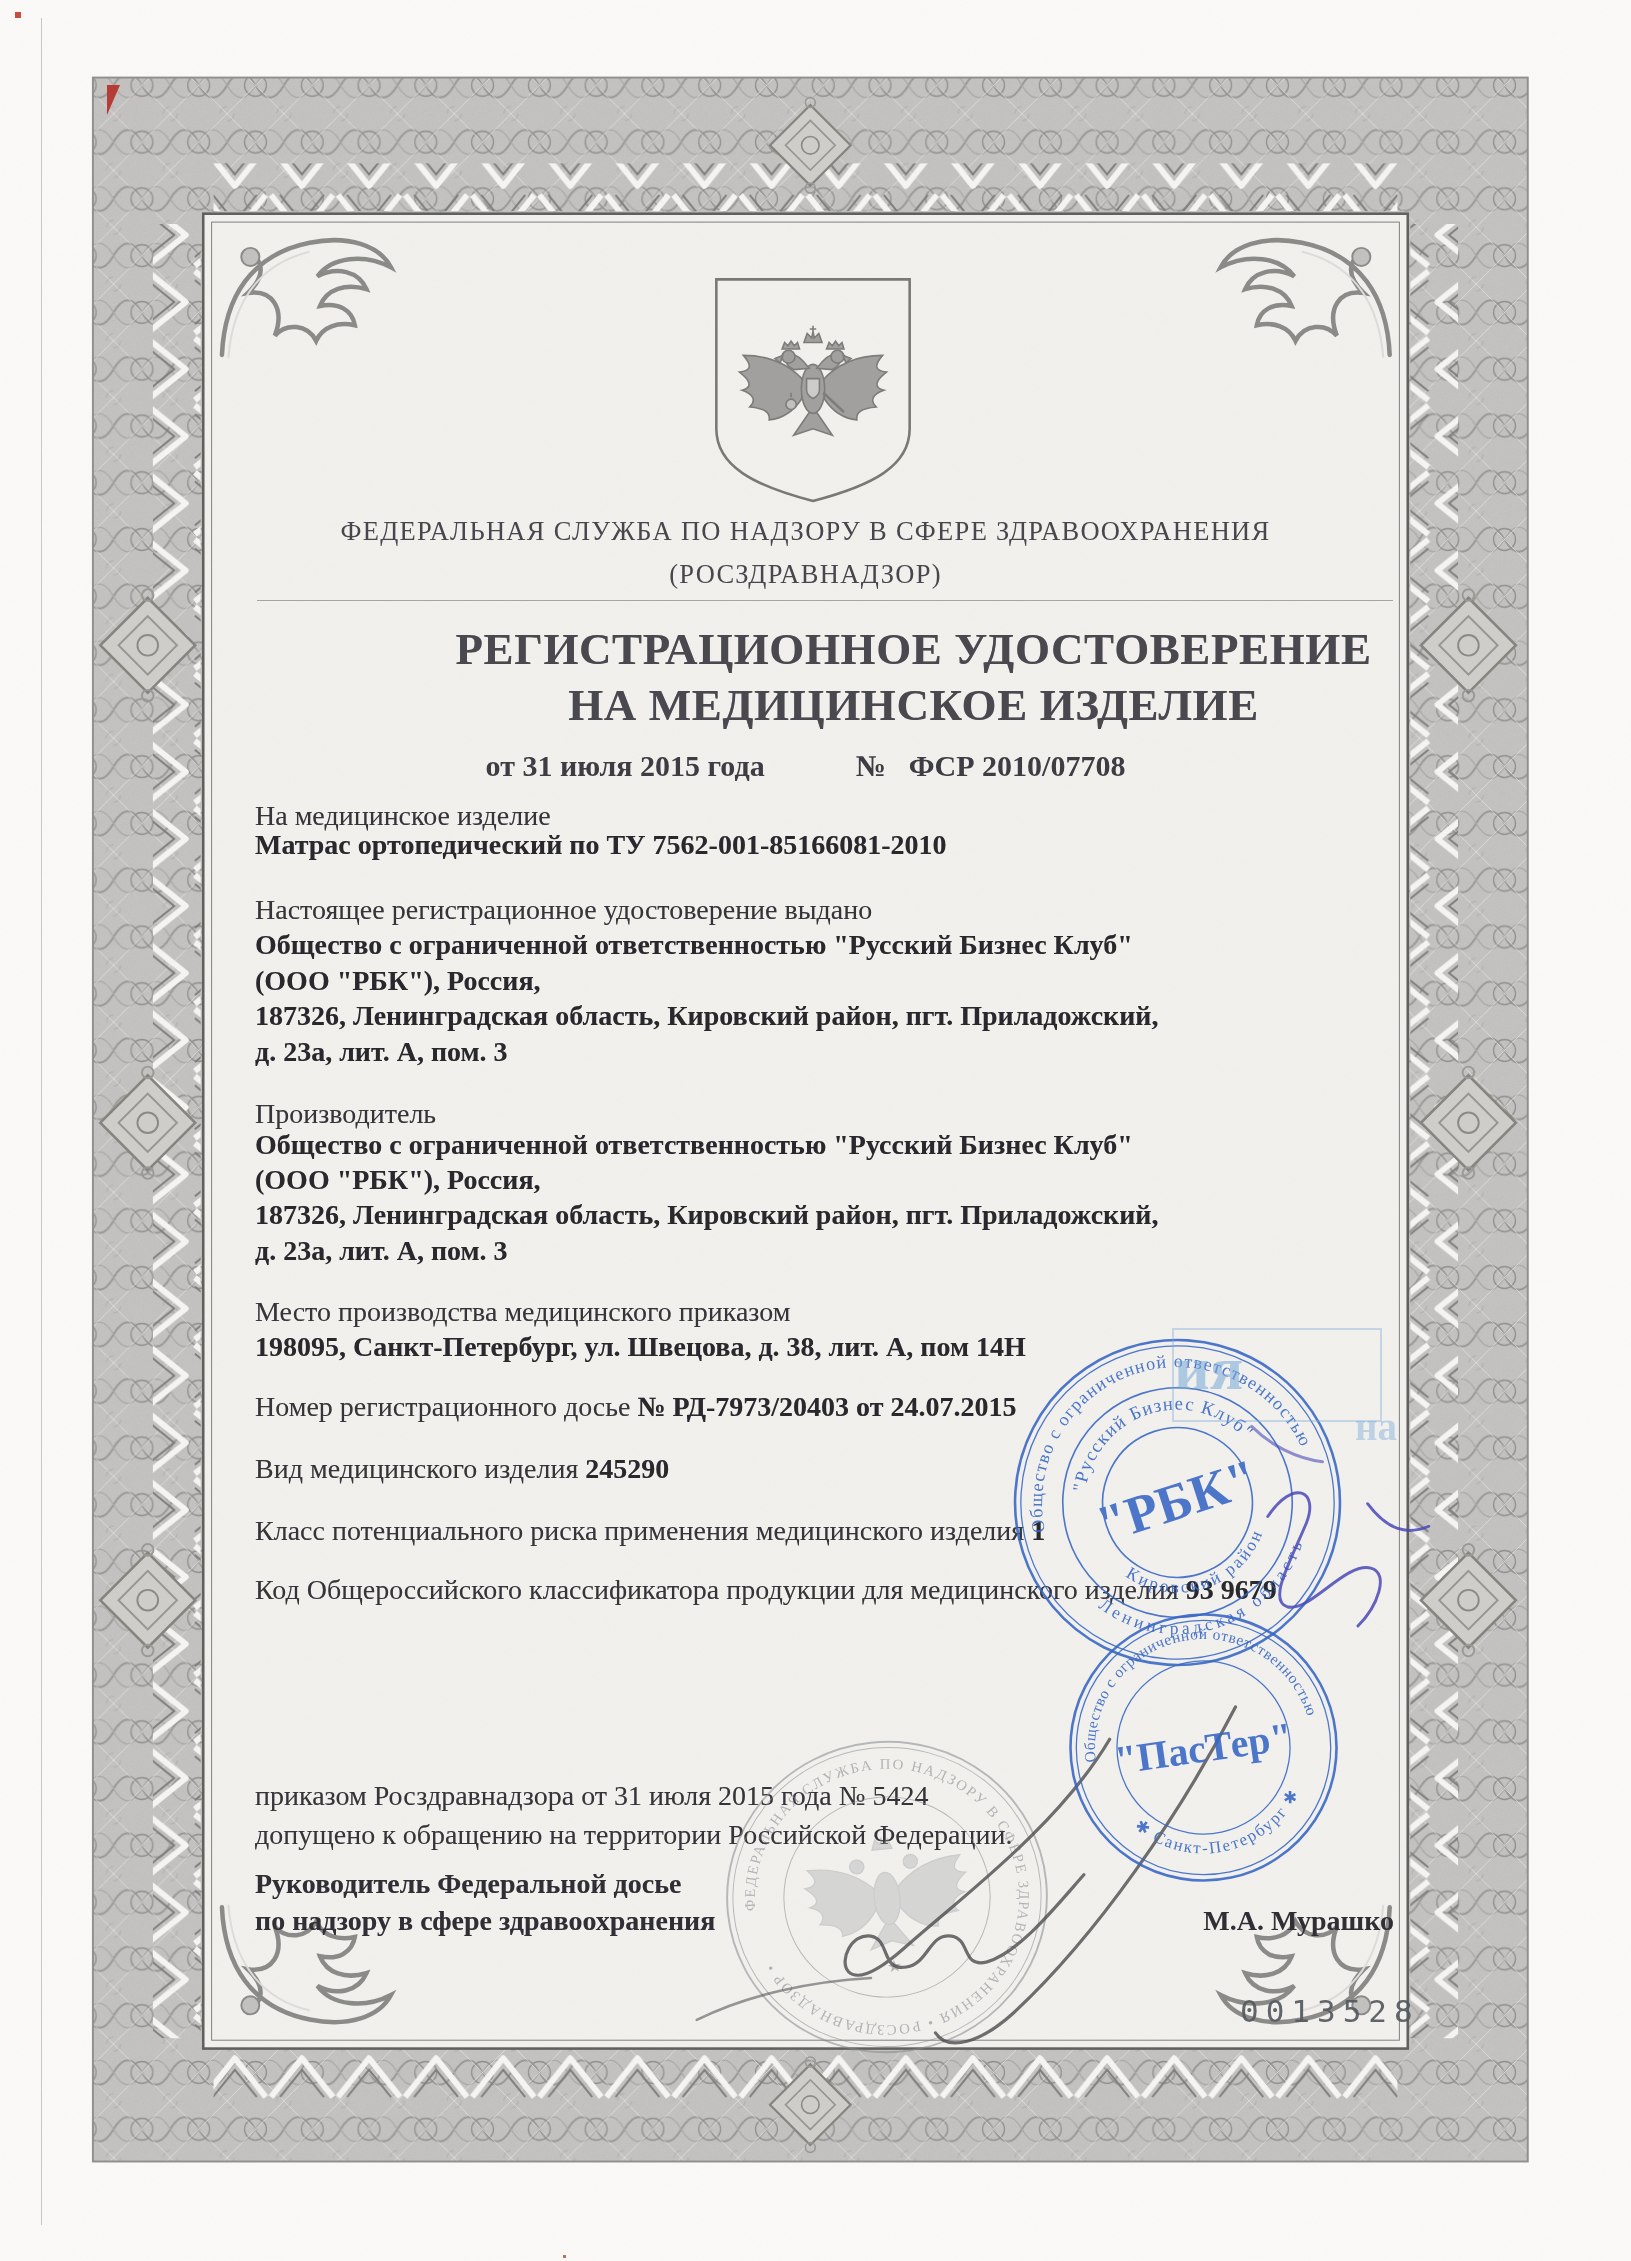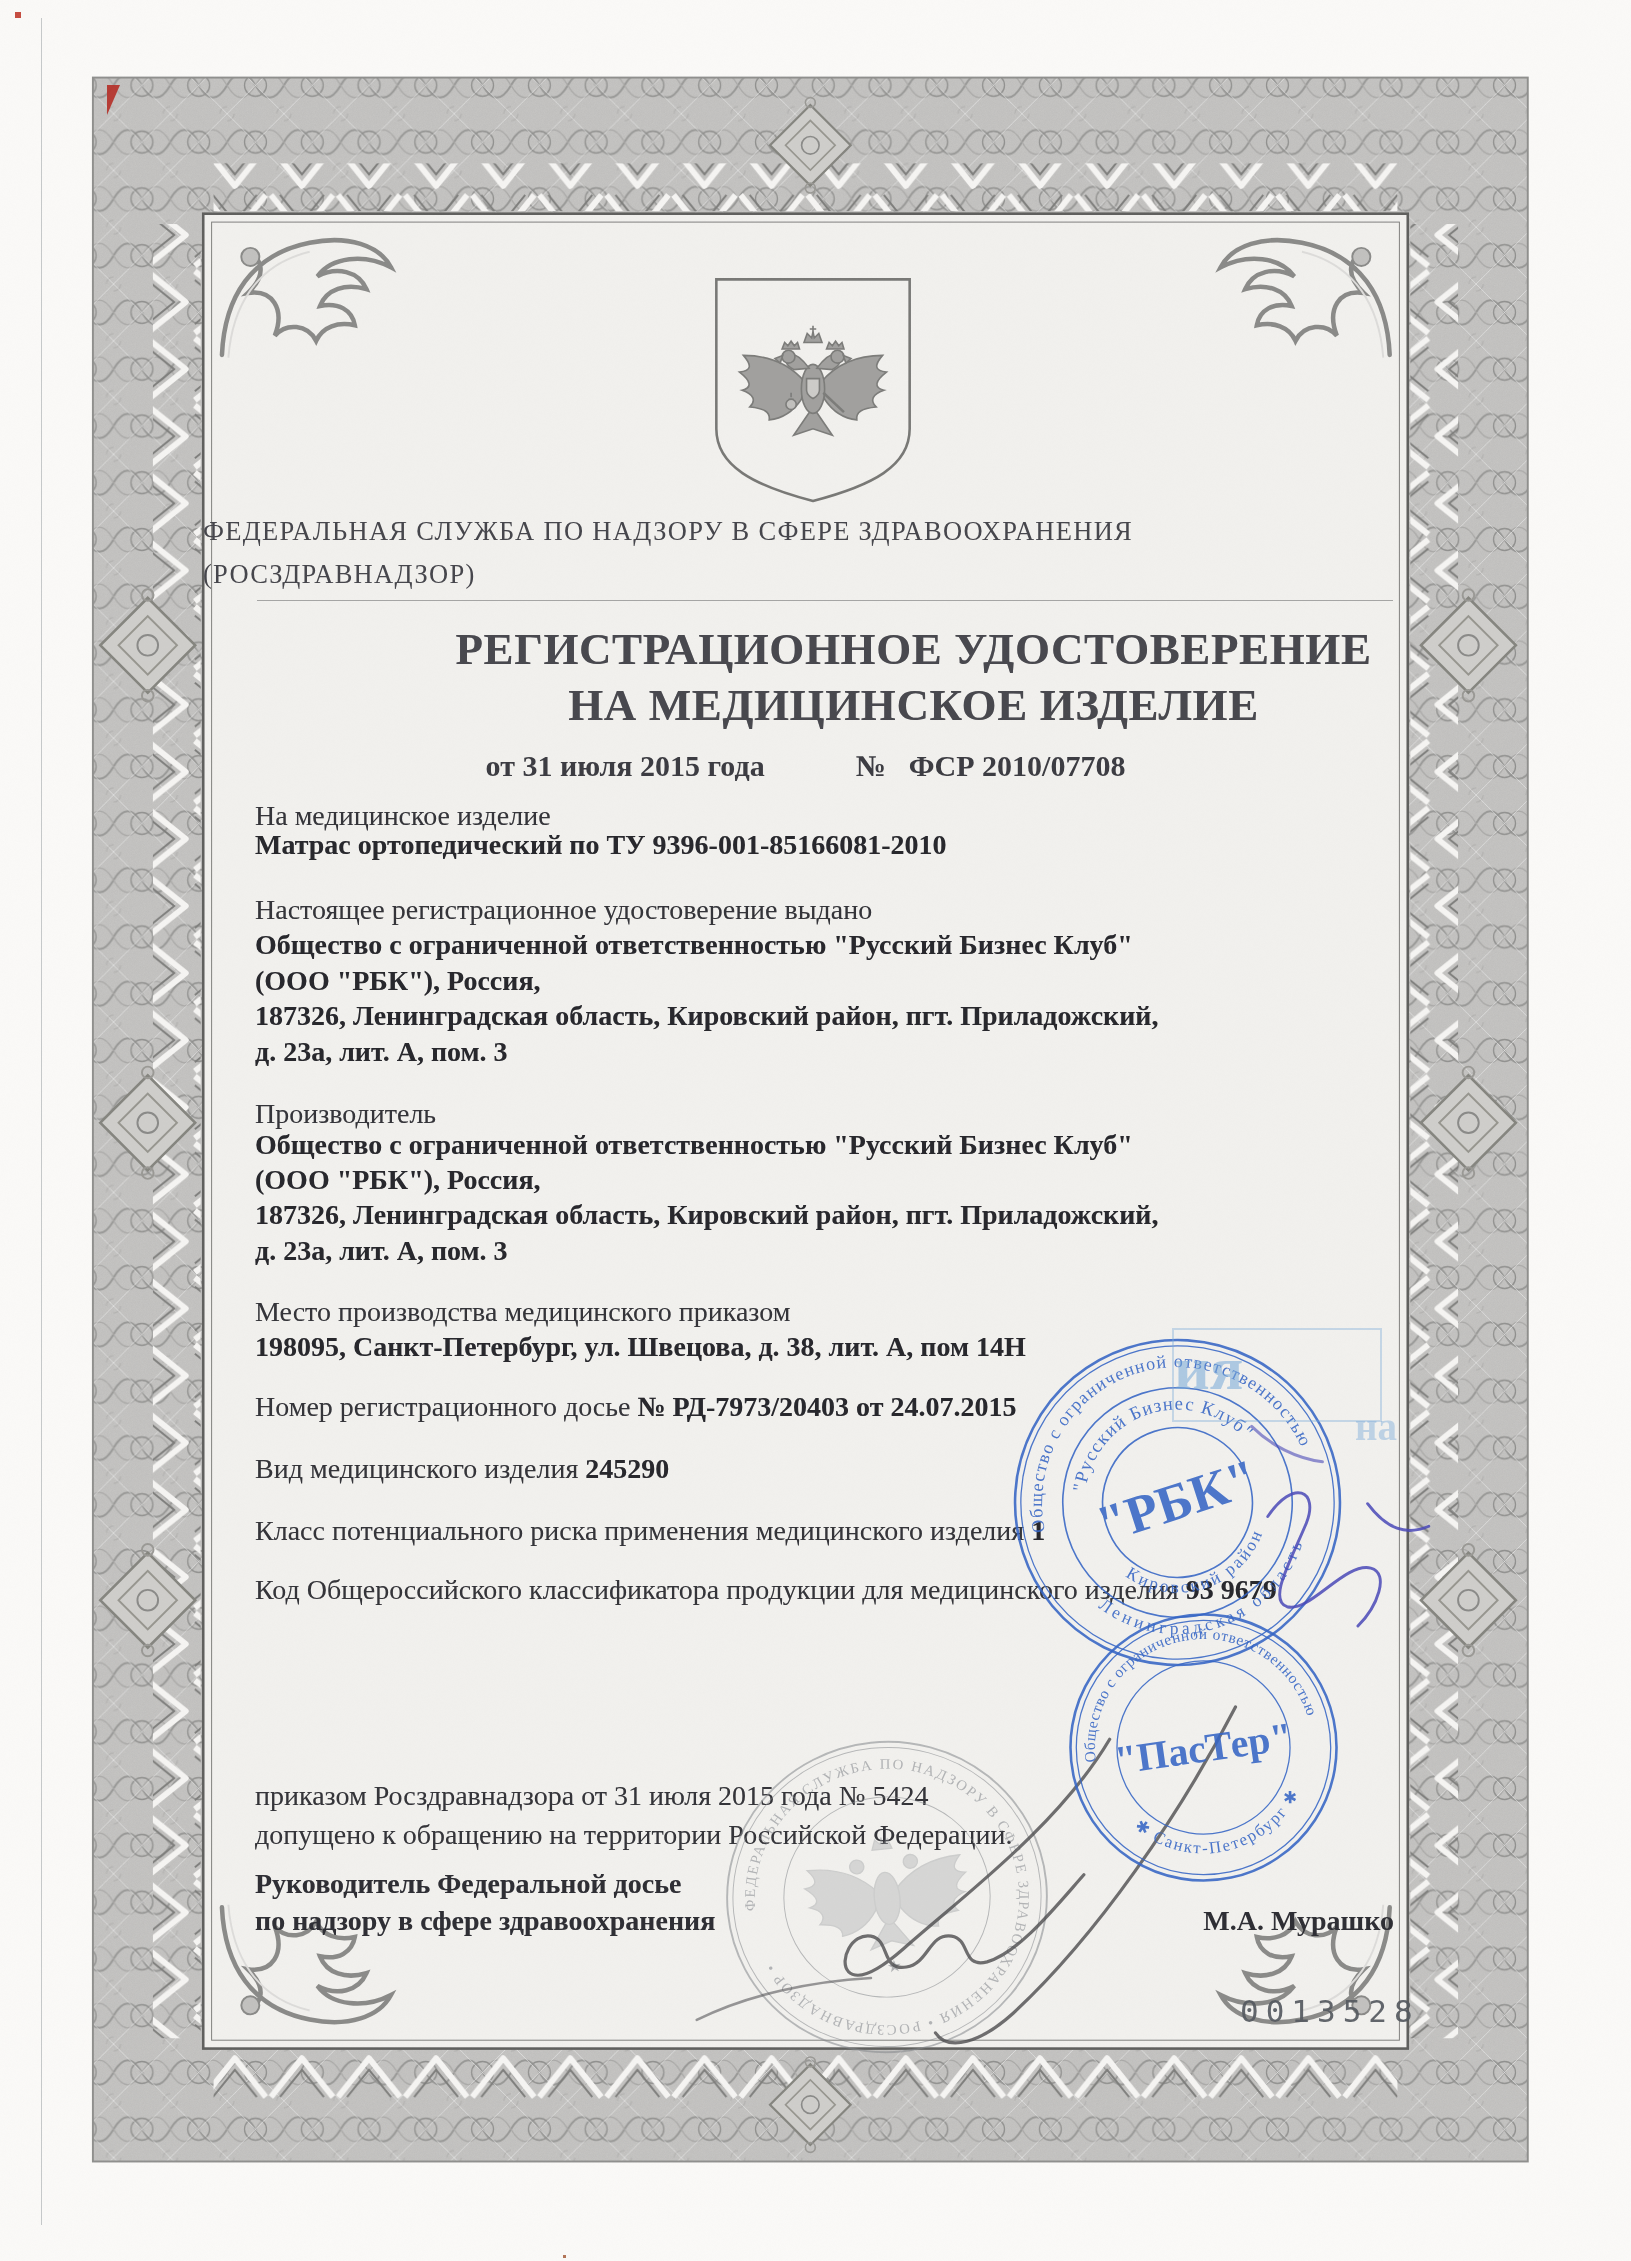--- a/index.html
+++ b/index.html
@@ -7,21 +7,21 @@
         font-family:"Liberation Serif","DejaVu Serif",serif;}
   
   #scan-line{position:absolute;left:41px;top:18px;width:1.3px;height:2207px;background:#9aa0a4;opacity:.55;}
   #red-speck{position:absolute;left:15px;top:11.6px;width:5.8px;height:6.5px;background:#c0392b;opacity:.9;}
   #red-triangle{position:absolute;left:107px;top:85px;width:0;height:0;
      border-left:13px solid #b5342c;border-right:10.3px solid transparent;border-bottom:30px solid transparent;opacity:.95;}
   #red-dot-bottom{position:absolute;left:563px;top:2255px;width:3.2px;height:3.2px;background:#a0522d;opacity:.8;}
   
   #border-svg{position:absolute;left:0;top:0;}
   
-  .agency{position:absolute;left:203px;width:1205px;color:#45454b;
+  .agency{position:absolute;left:203px;width:1205px;text-align:center;color:#45454b;
           font-size:26.5px;letter-spacing:1.3px;}
   #agency-line1{top:516px;}
   #agency-line2{top:559px;}
   #divider{position:absolute;left:257px;top:600px;width:1136px;border-top:1.3px solid #8b8b8b;opacity:.75;}
   .title{position:absolute;left:203px;width:1421px;text-align:center;font-weight:700;color:#47474d;
          text-shadow:0 0 0.6px rgba(70,70,75,.4);}
   #title-line1{top:623px;font-size:45px;letter-spacing:0.6px;}
   #title-line2{top:679px;font-size:45px;letter-spacing:0.6px;}
   #date-line{position:absolute;left:203px;top:749px;width:1205px;display:flex;justify-content:center;
              gap:23px;font-size:30px;font-weight:700;color:#3b3b41;}
@@ -175,21 +175,21 @@
   <div class="title" id="title-line2">НА МЕДИЦИНСКОЕ ИЗДЕЛИЕ</div>
   <div id="date-line">
     <span>от 31 июля 2015 года</span>
     <span class="gap"></span>
     <span>№</span>
     <span>ФСР 2010/07708</span>
   </div>
 
   <div id="body-lines">
       <div class="bline" style="top: 800px;"><span class="lbl">На медицинское изделие</span><span class="val"></span></div>
-      <div class="bline" style="top: 829px;"><span class="lbl"></span><span class="val">Матрас ортопедический по ТУ 9396-001-85166081-2010</span></div>
+      <div class="bline" style="top: 829px;"><span class="lbl"></span><span class="val">Матрас ортопедический по ТУ 7562-001-85166081-2010</span></div>
       <div class="bline" style="top: 894px;"><span class="lbl">Настоящее регистрационное удостоверение выдано</span><span class="val"></span></div>
       <div class="bline" style="top: 929px;"><span class="lbl"></span><span class="val">Общество с ограниченной ответственностью "Русский Бизнес Клуб"</span></div>
       <div class="bline" style="top: 965px;"><span class="lbl"></span><span class="val">(ООО "РБК"), Россия,</span></div>
       <div class="bline" style="top: 1000px;"><span class="lbl"></span><span class="val">187326, Ленинградская область, Кировский район, пгт. Приладожский,</span></div>
       <div class="bline" style="top: 1036px;"><span class="lbl"></span><span class="val">д. 23а, лит. А, пом. 3</span></div>
       <div class="bline" style="top: 1098px;"><span class="lbl">Производитель</span><span class="val"></span></div>
       <div class="bline" style="top: 1129px;"><span class="lbl"></span><span class="val">Общество с ограниченной ответственностью "Русский Бизнес Клуб"</span></div>
       <div class="bline" style="top: 1164px;"><span class="lbl"></span><span class="val">(ООО "РБК"), Россия,</span></div>
       <div class="bline" style="top: 1199px;"><span class="lbl"></span><span class="val">187326, Ленинградская область, Кировский район, пгт. Приладожский,</span></div>
       <div class="bline" style="top: 1235px;"><span class="lbl"></span><span class="val">д. 23а, лит. А, пом. 3</span></div>

